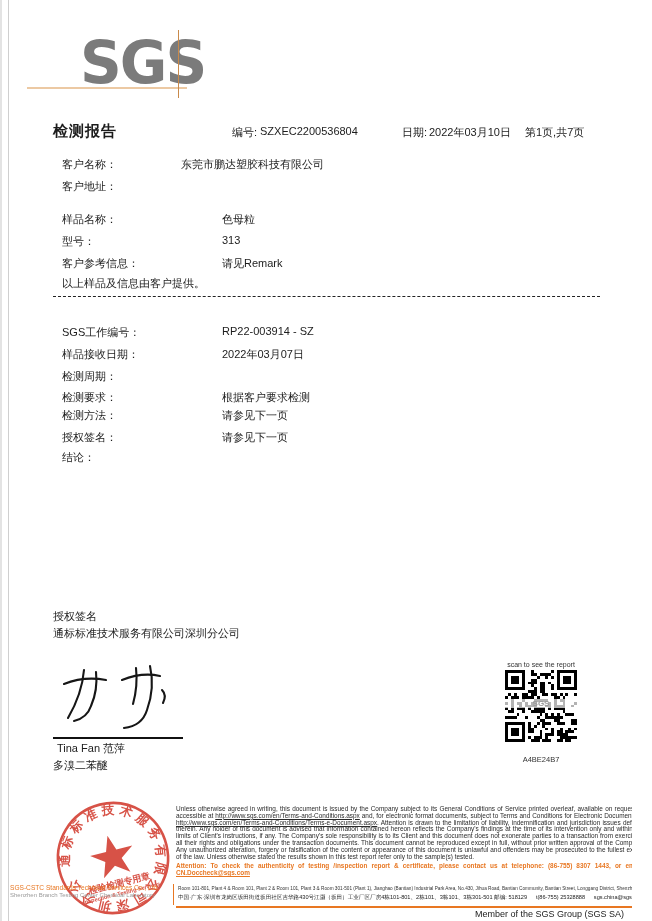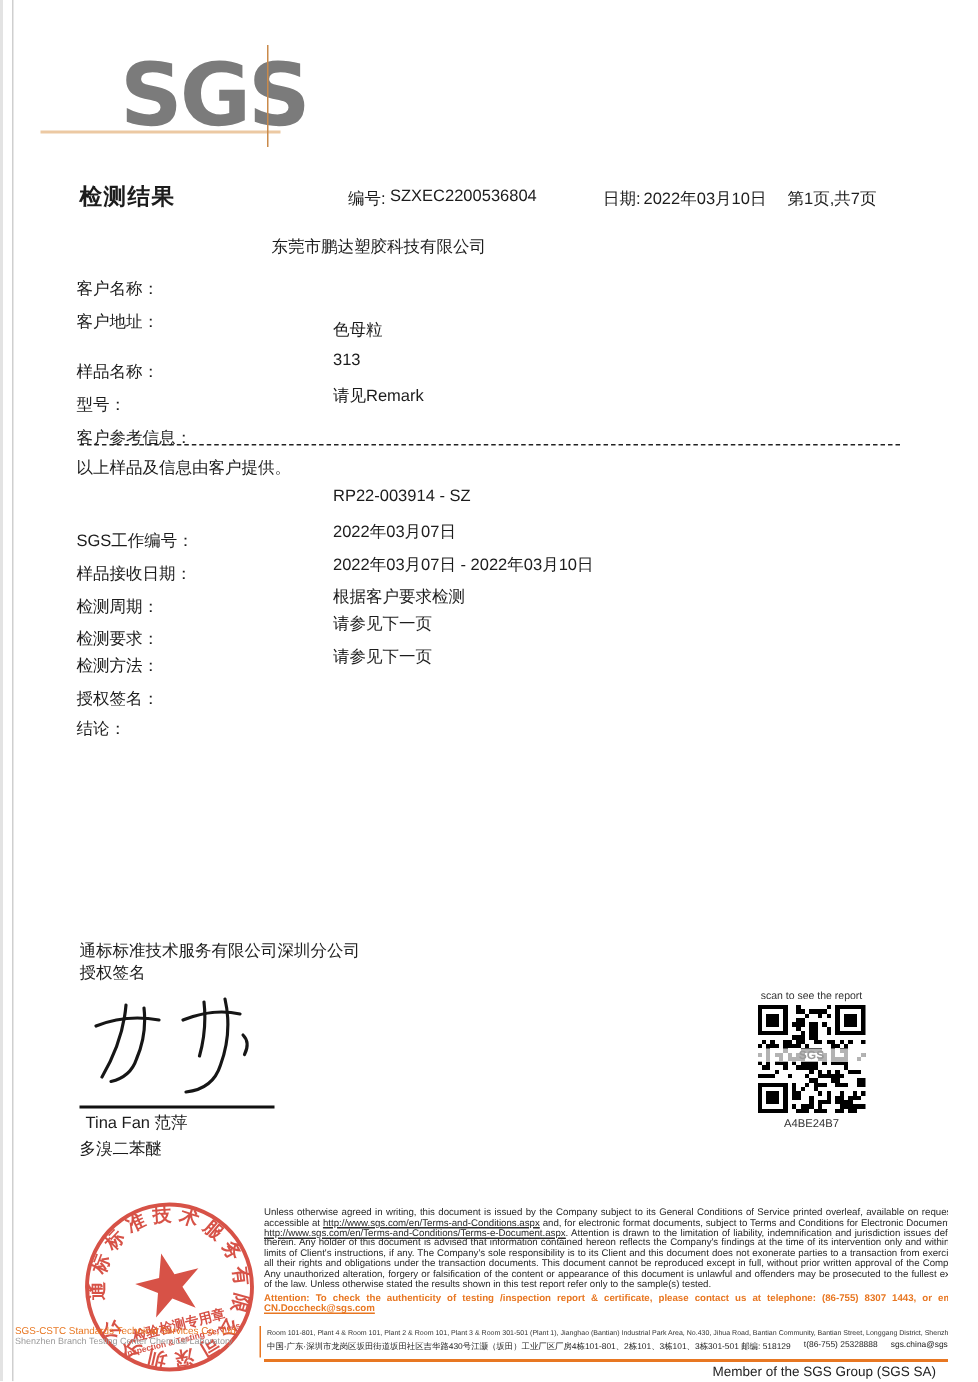--- a/index.html
+++ b/index.html
@@ -14,41 +14,41 @@
   .logo-vline{position:absolute;left:178px;top:30px;width:1px;height:68px;background:#c98a4b;}
 
   .title-row{position:absolute;left:53px;top:122px;width:560px;}
   .doc-title{position:absolute;left:0;top:0;font-size:15px;font-weight:bold;letter-spacing:1px;}
   .no-label{position:absolute;left:179px;top:3px;font-size:11px;}
   .no-value{position:absolute;left:207px;top:3px;font-size:11px;}
   .date-label{position:absolute;left:349px;top:3px;font-size:11px;}
   .date-value{position:absolute;left:376px;top:3px;font-size:11px;}
   .page-ind{position:absolute;left:472px;top:3px;font-size:11px;}
 
-  .lbl{position:absolute;left:51px;font-size:11px;white-space:nowrap;margin-top:28px;}
+  .lbl{position:absolute;left:62px;font-size:11px;white-space:nowrap;}
   .val{position:absolute;font-size:11px;white-space:nowrap;}
   .val-c{left:137px;margin-left:44px;}
   .val-s{left:222px;}
 
   .dashline{position:absolute;left:53px;top:296px;width:547px;border-top:1px dashed #222;}
 
   .conclusion{position:absolute;left:222px;top:449px;width:402px;font-size:11px;line-height:16.5px;text-align:justify;}
 
   .sig-company{position:absolute;left:53px;top:626px;font-size:11px;}
-  .sig-auth{position:absolute;left:53px;top:641px;font-size:11px;text-align:center;}
+  .sig-auth{position:absolute;left:53px;top:609px;font-size:11px;text-align:center;}
   .sig-svg{position:absolute;left:58px;top:662px;}
   .sig-line{position:absolute;left:53px;top:737px;width:130px;height:1.5px;background:#111;}
   .sig-name{position:absolute;left:57px;top:741px;font-size:11px;}
   .sig-role{position:absolute;left:53px;top:758px;font-size:11px;}
 
   .qr-wrap{position:absolute;left:496px;top:661px;width:90px;text-align:center;}
   .qr-caption{font-size:7px;color:#333;}
   .qr-box{margin:2px auto 0 auto;width:72px;height:72px;position:relative;}
   .qr-sgs{position:absolute;left:0;right:0;top:29px;text-align:center;font-size:8px;font-weight:bold;color:#9a9a9a;background:rgba(255,255,255,.7);}
-  .qr-id{font-size:7.5px;color:#333;margin-top:2px;}
+  .qr-id{font-size:7.5px;color:#333;margin-top:13px;}
 
   .footer-text{position:absolute;left:176px;top:806px;width:468px;font-size:6.45px;line-height:6.8px;text-align:justify;color:#2a2a2a;}
   .footer-text a, .footer-link{color:#2a2a2a;text-decoration:underline;}
   .attention{margin-top:3px;color:#e87722;font-weight:bold;}
   .attention .footer-link{color:#e87722;}
 
   .foot-co{position:absolute;left:10px;top:884px;width:165px;}
   .foot-co-en{font-size:6.6px;color:#e87722;line-height:7.5px;}
   .foot-co-br{font-size:6px;color:#9a9a9a;line-height:7px;}
   .foot-divider{position:absolute;left:173px;top:884px;width:1px;height:21px;background:#e87722;}
@@ -66,21 +66,21 @@
 
 <div id="page">
   <div class="edge-outer"></div>
   <div class="edge-inner"></div>
 
   <div class="logo">SGS</div>
   <div class="logo-hline"></div>
   <div class="logo-vline"></div>
 
   <div class="title-row">
-    <span class="doc-title">检测结果</span>
+    <span class="doc-title">检测报告</span>
     <span class="no-label">编号:</span>
     <span class="no-value">SZXEC2200536804</span>
     <span class="date-label">日期:</span>
     <span class="date-value">2022年03月10日</span>
     <span class="page-ind">第1页,共7页</span>
   </div>
 
   <span class="lbl" style="top:157px">客户名称：</span>
   <span class="val val-c" style="top:157px">东莞市鹏达塑胶科技有限公司</span>
   <span class="lbl" style="top:179px">客户地址：</span>
@@ -93,21 +93,20 @@
   <span class="val val-s" style="top:256px">请见Remark</span>
   <span class="lbl" style="top:276px">以上样品及信息由客户提供。</span>
 
   <div class="dashline"></div>
 
   <span class="lbl" style="top:325px">SGS工作编号：</span>
   <span class="val val-s" style="top:325px">RP22-003914 - SZ</span>
   <span class="lbl" style="top:347px">样品接收日期：</span>
   <span class="val val-s" style="top:347px">2022年03月07日</span>
   <span class="lbl" style="top:369px">检测周期：</span>
-  <span class="val val-s" style="top:369px">2022年03月07日 - 2022年03月10日</span>
   <span class="lbl" style="top:390px">检测要求：</span>
   <span class="val val-s" style="top:390px">根据客户要求检测</span>
   <span class="lbl" style="top:408px">检测方法：</span>
   <span class="val val-s" style="top:408px">请参见下一页</span>
   <span class="lbl" style="top:430px">授权签名：</span>
   <span class="val val-s" style="top:430px">请参见下一页</span>
 
   <span class="lbl" style="top:450px">结论：</span>
 
   <div class="sig-company">通标标准技术服务有限公司深圳分公司</div>

